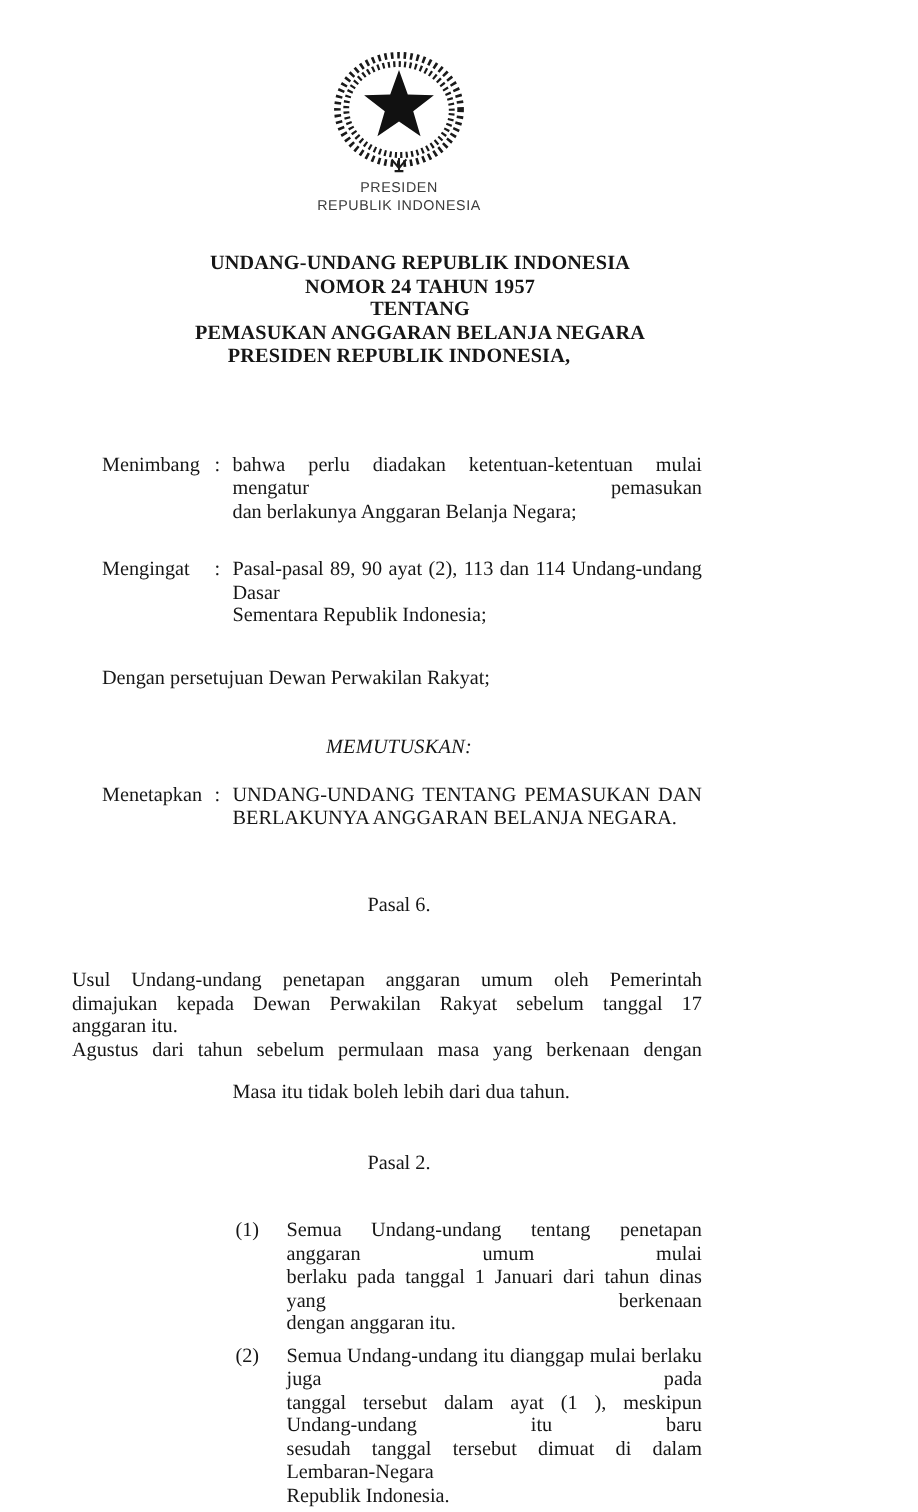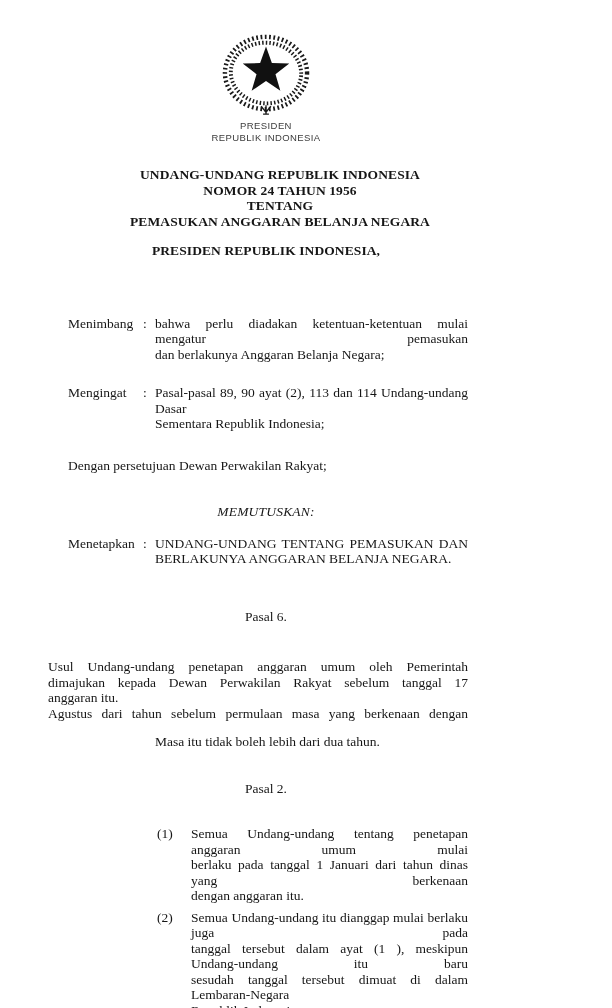--- a/index.html
+++ b/index.html
@@ -27,21 +27,20 @@
   .agline { text-align:center; }
   
   .law-title {
     margin-top:23px;
     font-weight:bold;
     letter-spacing:0.1px;
     padding-left:28px;
   }
   .ctl { text-align:center; }
   .salutation {
-    margin-top:14px;
     text-align:center;
     font-weight:bold;
     letter-spacing:0.1px;
   }
   
   .labelrow {
     display:grid;
     grid-template-columns:75px 12px 1fr;
     margin-left:68px; margin-right:64px;
   }
@@ -90,21 +89,21 @@
     </svg>
   </div>
 
   <div class="agency">
       <div class="agline">PRESIDEN</div>
       <div class="agline last">REPUBLIK INDONESIA</div>
     </div>
 
   <div class="law-title">
       <div class="ctl">UNDANG-UNDANG REPUBLIK INDONESIA</div>
-      <div class="ctl">NOMOR 24 TAHUN 1956</div>
+      <div class="ctl">NOMOR 24 TAHUN 1957</div>
       <div class="ctl">TENTANG</div>
       <div class="ctl last">PEMASUKAN ANGGARAN BELANJA NEGARA</div>
     </div>
 
   <div class="salutation">PRESIDEN REPUBLIK INDONESIA,</div>
 
   <div class="labelrow row-menimbang">
     <div class="lbl">Menimbang</div>
     <div class="colon">:</div>
     <div class="val">

